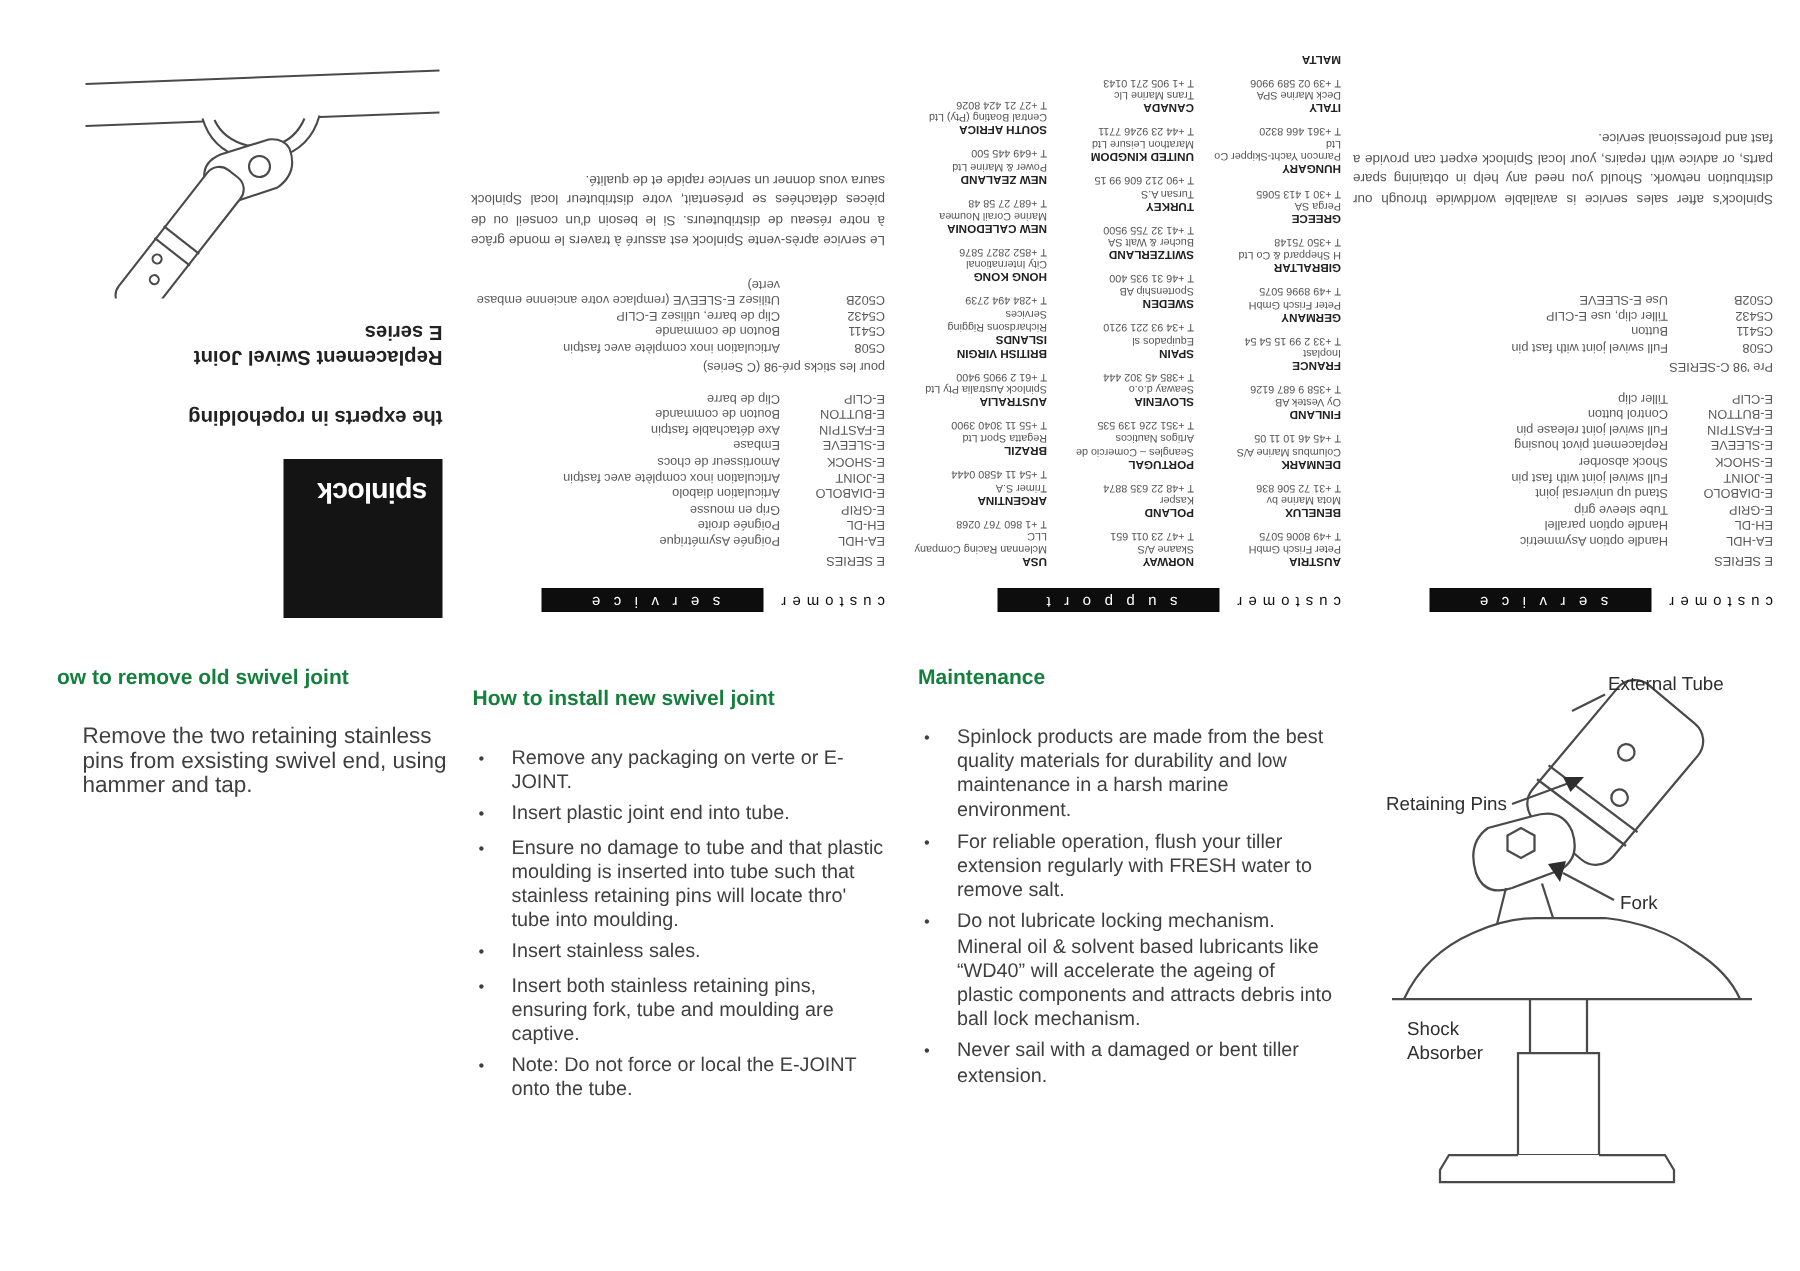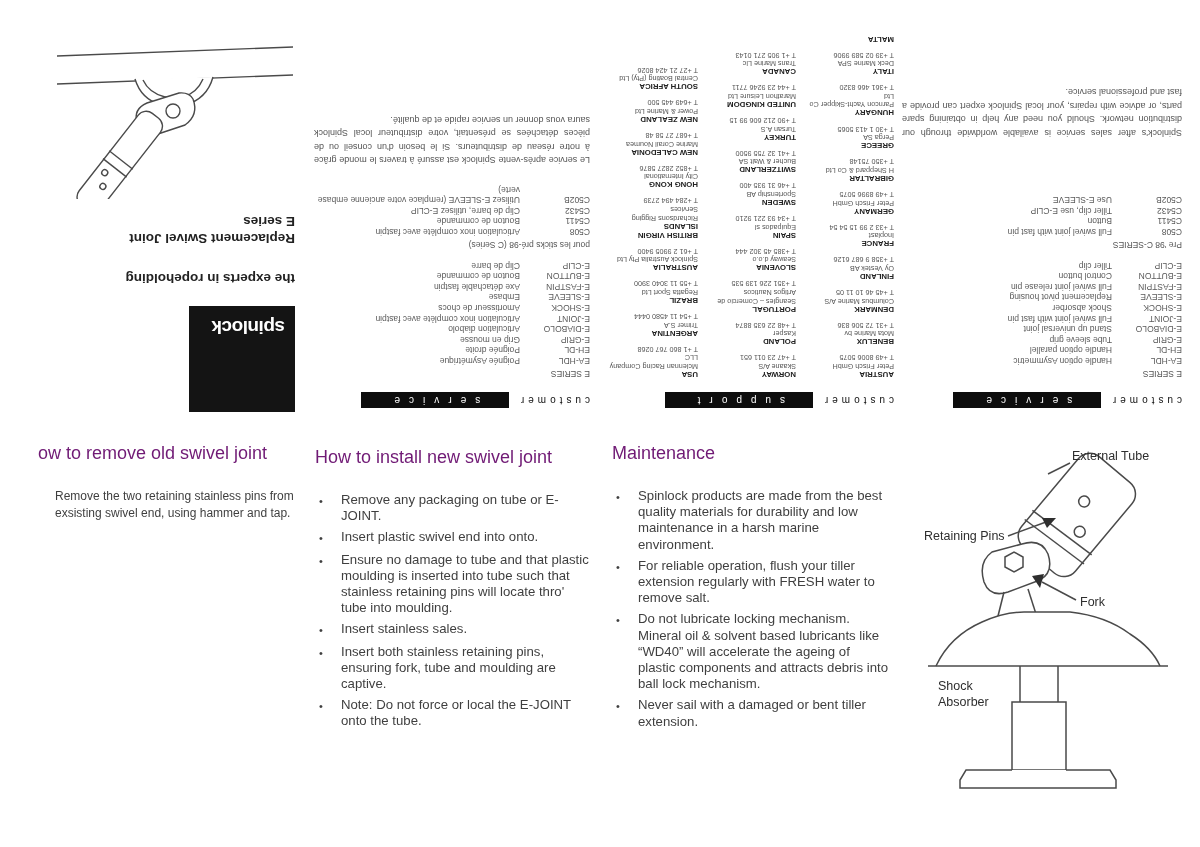--- a/index.html
+++ b/index.html
@@ -37,25 +37,25 @@
 
   .logo-box { width:106px; height:106px; background:#141414; position:relative; }
   .logo-text { position:absolute; left:10px; bottom:10px; color:#fff; font-size:19px; font-weight:bold; letter-spacing:-0.5px; }
   .tagline { margin-top:20px; font-size:13.5px; font-weight:bold; color:#222; }
   .t-title { margin-top:24px; font-size:13.5px; font-weight:bold; color:#222; line-height:17px; }
   .brand-diagram { margin-top:14px; }
 
   
   .bpanel { position:absolute; }
   .b1 { left:38px;  top:443px; width:262px; }
-  .b2 { left:315px; top:447px; width:274px; }
+  .b2 { left:315px; top:457px; width:274px; }
   .b3 { left:612px; top:443px; width:278px; }
   .b4 { left:920px; top:440px; width:276px; }
-  .bhead { font-size:18px; font-weight:normal; color:#701a75; margin-bottom:24px; }
-  .btext { font-size:12px; line-height:16.5px; color:#3f3f3f; padding-left:17px; }
+  .bhead { font-size:14px; font-weight:bold; color:#15803d; margin-bottom:24px; }
+  .btext { font-size:15px; line-height:16.5px; color:#3f3f3f; padding-left:17px; }
   .bullets { padding-left:4px; }
   .bullet { display:flex; margin-bottom:5px; font-size:13.2px; line-height:16.2px; color:#3f3f3f; }
   .dot { width:22px; flex:none; font-size:11px; padding-top:1px; }
   svg text { font-family:"Liberation Sans", sans-serif; }
   .dlabel { font-size:12.5px; fill:#2e2e2e; }
 </style>
 </head>
 <body>
 
 <div class="sheet">
@@ -459,26 +459,26 @@
       <div>Remove the two retaining stainless pins from exsisting swivel end, using hammer and tap.</div>
     </div>
   </div>
 
   <div class="bpanel b2">
     <div class="bhead">How to install new swivel joint</div>
     <div class="bullets">
 
         <div class="bullet">
           <span class="dot">•</span>
-          <span>Remove any packaging on tube or E-JOINT.</span>
-        </div>
-
-        <div class="bullet">
-          <span class="dot">•</span>
-          <span>Insert plastic swivel end into onto.</span>
+          <span>Remove any packaging on verte or E-JOINT.</span>
+        </div>
+
+        <div class="bullet">
+          <span class="dot">•</span>
+          <span>Insert plastic joint end into tube.</span>
         </div>
 
         <div class="bullet">
           <span class="dot">•</span>
           <span>Ensure no damage to tube and that plastic moulding is inserted into tube such that stainless retaining pins will locate thro' tube into moulding.</span>
         </div>
 
         <div class="bullet">
           <span class="dot">•</span>
           <span>Insert stainless sales.</span>

